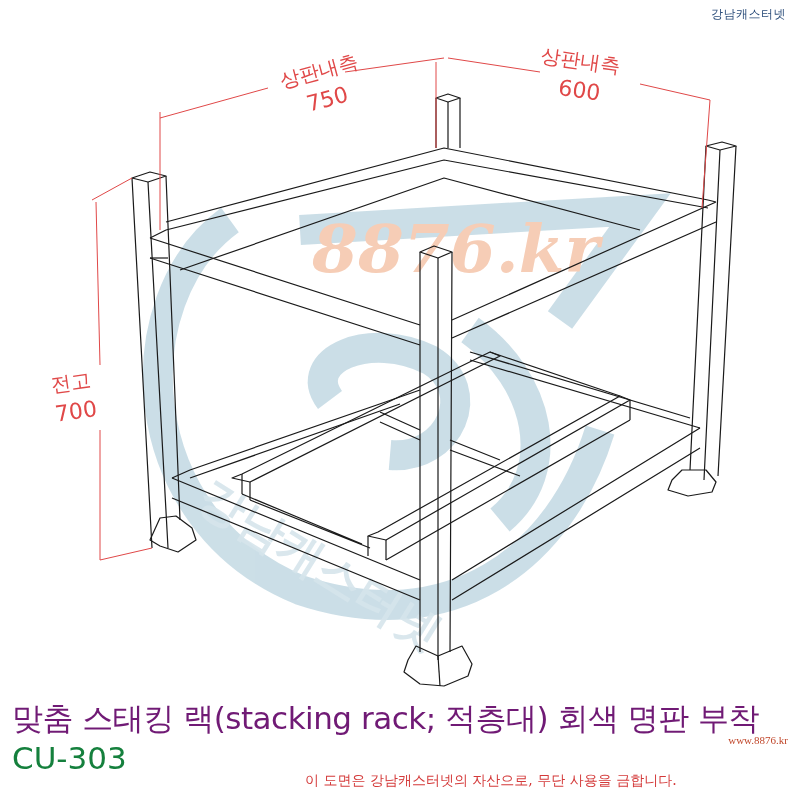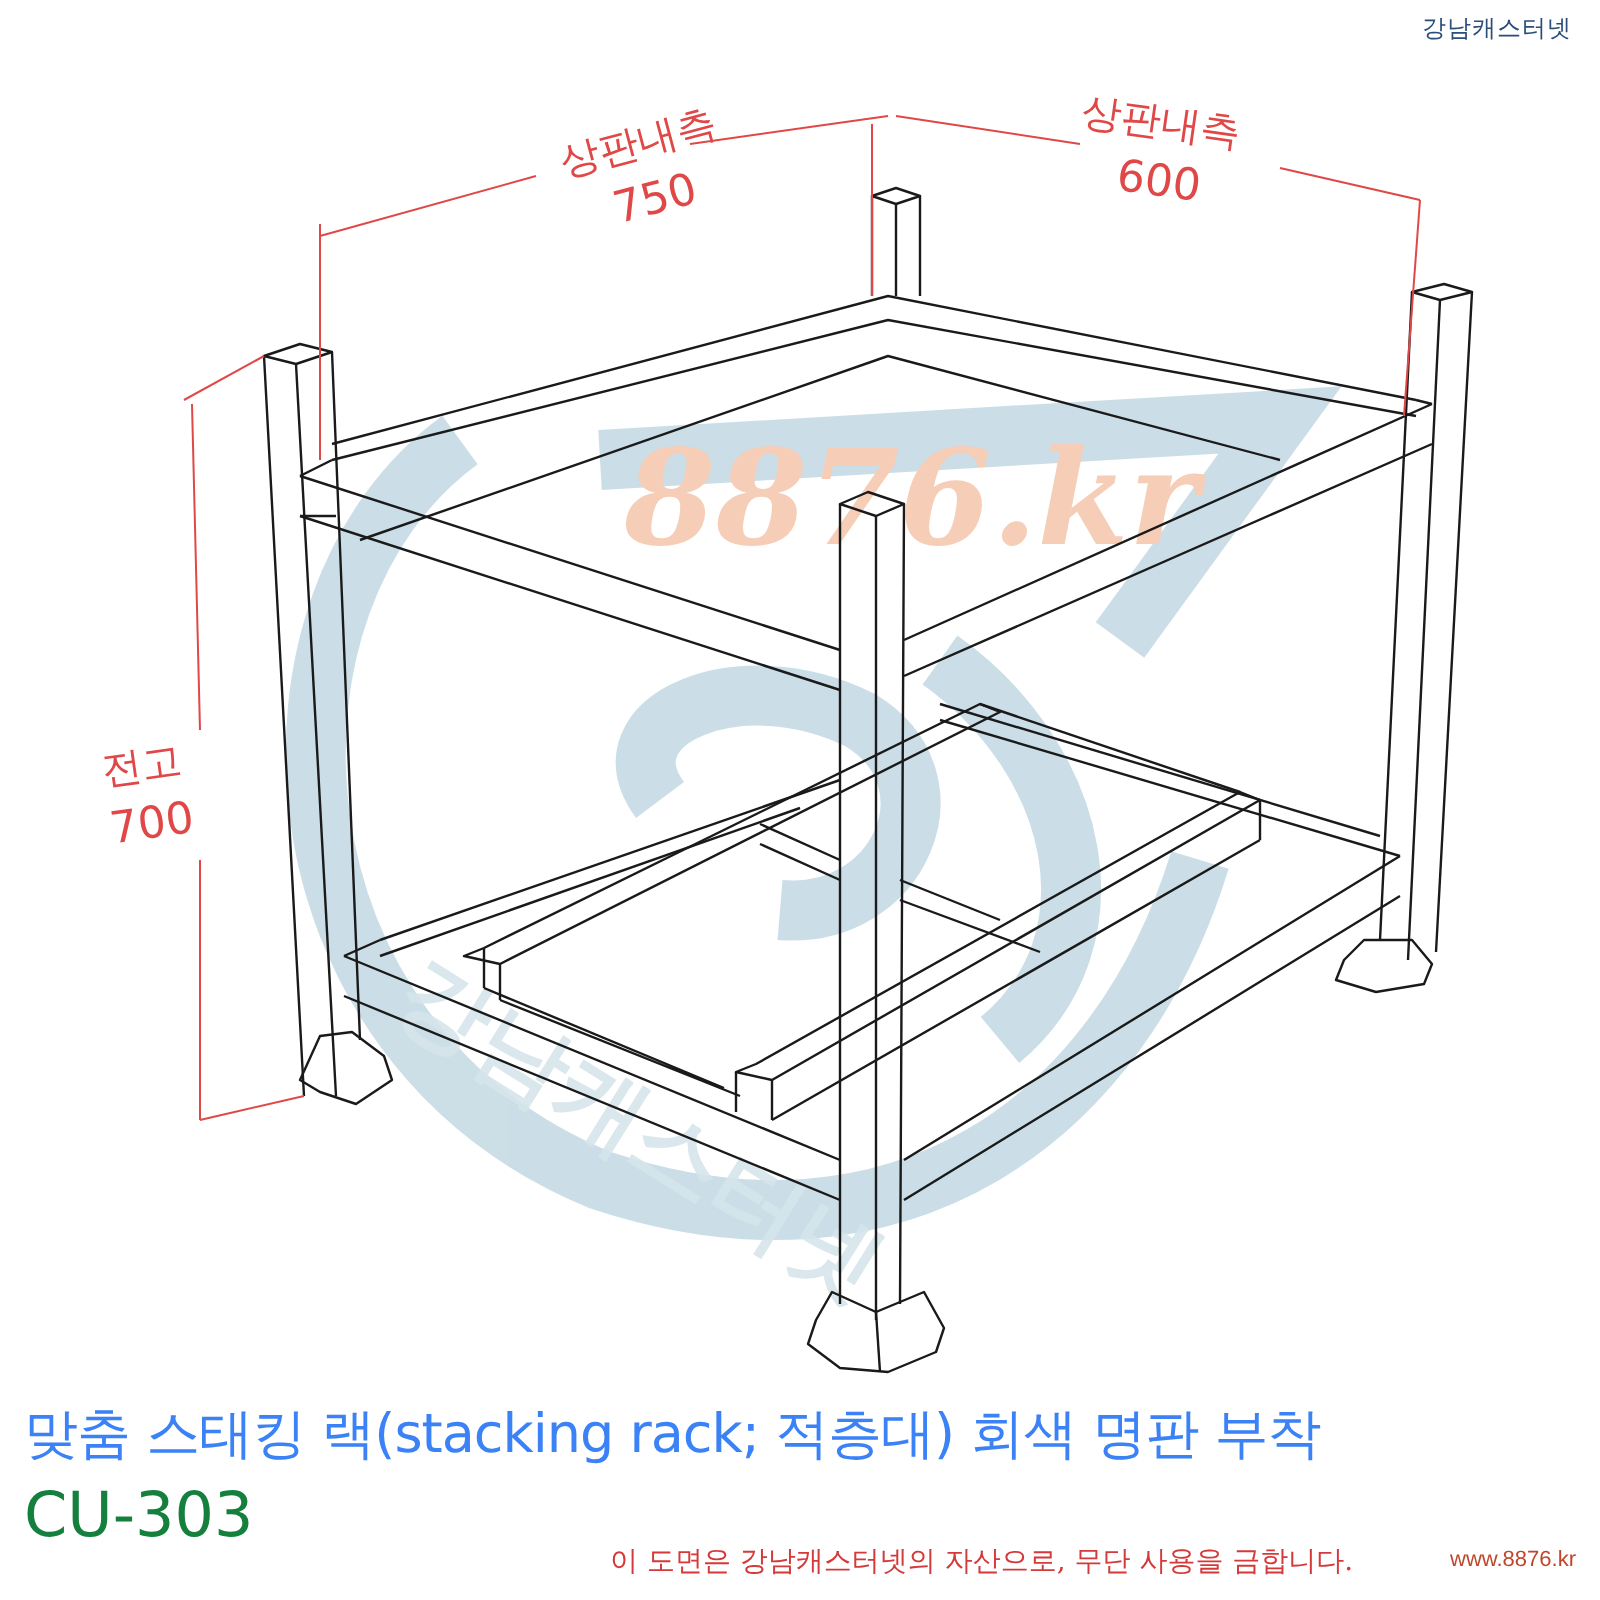--- a/index.html
+++ b/index.html
@@ -1,22 +1,22 @@
 <!DOCTYPE html>
 <html><head>
 <meta charset="utf-8">
 <style>
   html, body { margin: 0; padding: 0; background: #ffffff; }
   body { width: 800px; height: 800px; position: relative; overflow: hidden; font-family: "DejaVu Sans", sans-serif; }
   .brand { position: absolute; top: 6px; right: 14px; font-size: 12px; color: #2b4d7a; letter-spacing: 0.5px; }
   .drawing { position: absolute; left: 0; top: 0; width: 800px; height: 700px; }
-  .title { position: absolute; left: 12px; top: 700px; font-size: 27px; color: #3b82f6; line-height: 36px; white-space: nowrap; letter-spacing: -0.5px; }
+  .title { position: absolute; left: 12px; top: 700px; font-size: 31px; color: #701a75; line-height: 36px; white-space: nowrap; letter-spacing: -0.5px; }
   .code { position: absolute; left: 12px; top: 740px; font-size: 31px; color: #15803d; line-height: 36px; }
   .notice { position: absolute; left: 305px; top: 772px; font-family: "DejaVu Serif", serif; font-size: 14px; color: #d43a3a; white-space: nowrap; }
-  .url { position: absolute; right: 12px; top: 774px; font-family: Liberation Sans, sans-serif; font-size: 11px; color: #c0462a; }
+  .url { position: absolute; right: 12px; top: 734px; font-family: Liberation Serif, serif; font-size: 11px; color: #c0462a; }
   .dim-text { font-family: "DejaVu Sans", sans-serif; fill: #e04848; }
 </style>
 </head>
 <body>
 
 <div class="brand">강남캐스터넷</div>
 
 <svg class="drawing" viewBox="0 0 800 700" xmlns="http://www.w3.org/2000/svg">
 
   <g fill="none" stroke="#c9dde6" stroke-width="30" opacity="0.95">

